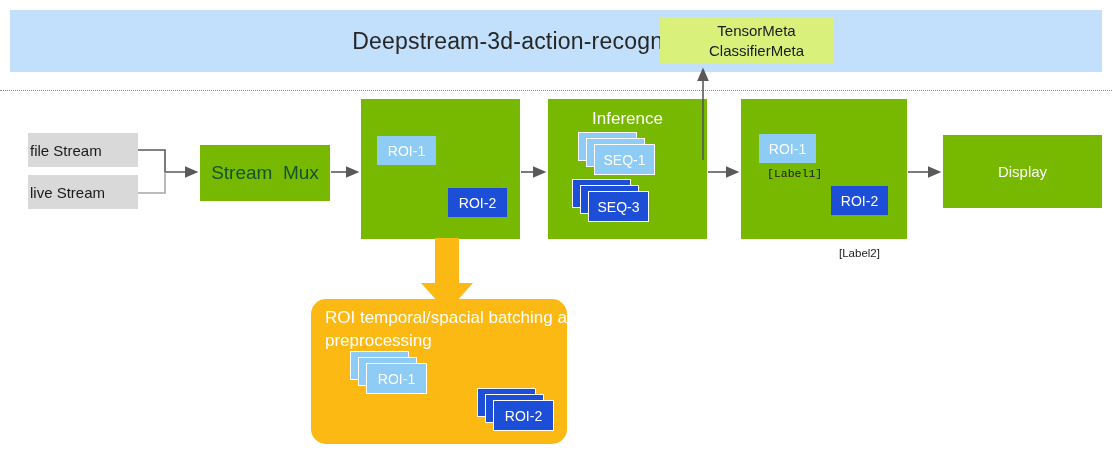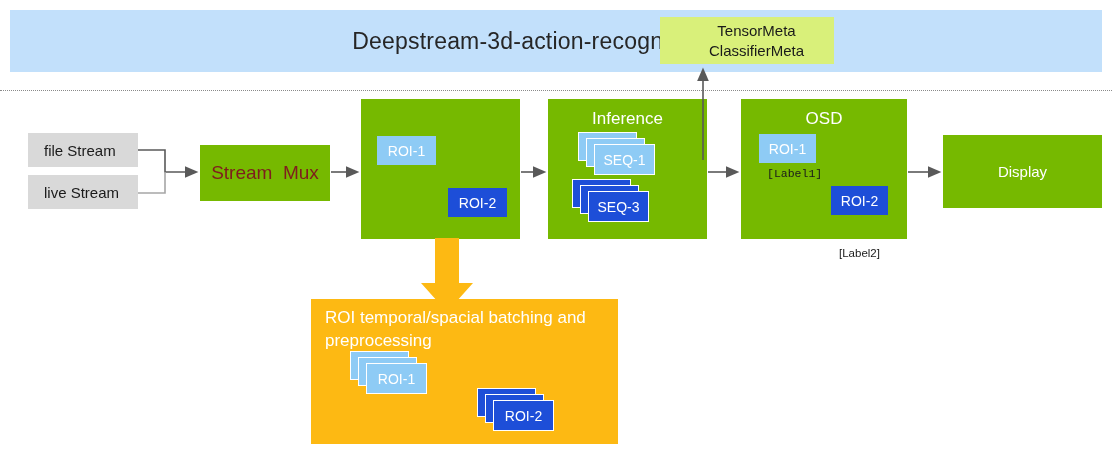--- a/index.html
+++ b/index.html
@@ -79,21 +79,21 @@
     position: absolute;
     top: 10px;
     left: 0;
   }
 
   
   .grey-box {
     background: #d9d9d9;
     display: flex;
     align-items: center;
-    padding-left: 16px;
+    padding-left: 2px;
     font-size: 15px;
     color: #1a1a1a;
     box-sizing: border-box;
   }
 
   
   .chip {
     display: flex;
     align-items: center;
     justify-content: center;
@@ -162,21 +162,21 @@
   <div class="abs separator"></div>
 
   <div class="abs grey-box" style="left:28px; top:133px; width:110px; height:34px;">
     <span>file Stream</span>
   </div>
   <div class="abs grey-box" style="left:28px; top:175px; width:110px; height:34px;">
     <span>live Stream</span>
   </div>
 
   <div class="abs green-box" style="left:200px; top:145px; width:130px; height:56px;">
-    <div style="position:absolute; left:0; top:0; width:130px; height:56px; display:flex; align-items:center; justify-content:center; color:#7f1d1d; font-size:19px; white-space:pre;">Stream  Mux</div>
+    <div style="position:absolute; left:0; top:0; width:130px; height:56px; display:flex; align-items:center; justify-content:center; color:#14532d; font-size:19px; white-space:pre;">Stream  Mux</div>
   </div>
 
   <div class="abs green-box" style="left:361px; top:99px; width:159px; height:140px;">
     <div class="chip chip-light abs" style="left:16px; top:37px; width:59px; height:29px;">
       <span>ROI-1</span>
     </div>
     <div class="chip chip-dark abs" style="left:87px; top:89px; width:59px; height:29px;">
       <span>ROI-2</span>
     </div>
   </div>
@@ -191,40 +191,39 @@
     </div>
 
     <div class="stack-layer chip-dark" style="left:24px; top:80px; width:59px; height:29px;"></div>
     <div class="stack-layer chip-dark" style="left:32px; top:86px; width:59px; height:29px;"></div>
     <div class="chip chip-dark abs" style="left:40px; top:92px; width:61px; height:31px; border:1.5px solid #ffffff;">
       <span>SEQ-3</span>
     </div>
   </div>
 
   <div class="abs green-box" style="left:741px; top:99px; width:166px; height:140px;">
-    <div class="stage-title">OSD</div>
     <div class="chip chip-light abs" style="left:18px; top:35px; width:57px; height:29px;">
       <span>ROI-1</span>
     </div>
     <div class="abs osd-label" style="left:26px; top:68px;font-family:Liberation Mono, monospace;">[Label1]</div>
 
     <div class="chip chip-dark abs" style="left:90px; top:87px; width:57px; height:29px;">
       <span>ROI-2</span>
     </div>
     <div class="abs osd-label" style="left:98px; top:120px;margin-top:28px;">[Label2]</div>
   </div>
 
   <div class="abs green-box" style="left:943px; top:135px; width:159px; height:73px;">
     <div style="position:absolute; left:0; top:0; width:159px; height:73px; display:flex; align-items:center; justify-content:center; color:#ffffff; font-size:15px;">Display</div>
   </div>
 
   <div class="abs load-lib" style="left:332px; top:248px; width:260px;">Load lib
 custom_sequence_preprocess</div>
 
-  <div class="abs orange-box" style="left:311px; top:299px; width:307px; height:145px;">
+  <div class="abs orange-box" style="left:311px; top:299px; width:256px; height:145px;border-radius:15px;">
     <div class="orange-title">ROI temporal/spacial batching and preprocessing</div>
 
     <div class="stack-layer chip-light" style="left:39px; top:52px; width:59px; height:29px;"></div>
     <div class="stack-layer chip-light" style="left:47px; top:58px; width:59px; height:29px;"></div>
     <div class="chip chip-light abs" style="left:55px; top:64px; width:61px; height:31px; border:1.5px solid #ffffff;">
       <span>ROI-1</span>
     </div>
 
     <div class="stack-layer chip-dark" style="left:166px; top:89px; width:59px; height:29px;"></div>
     <div class="stack-layer chip-dark" style="left:174px; top:95px; width:59px; height:29px;"></div>

